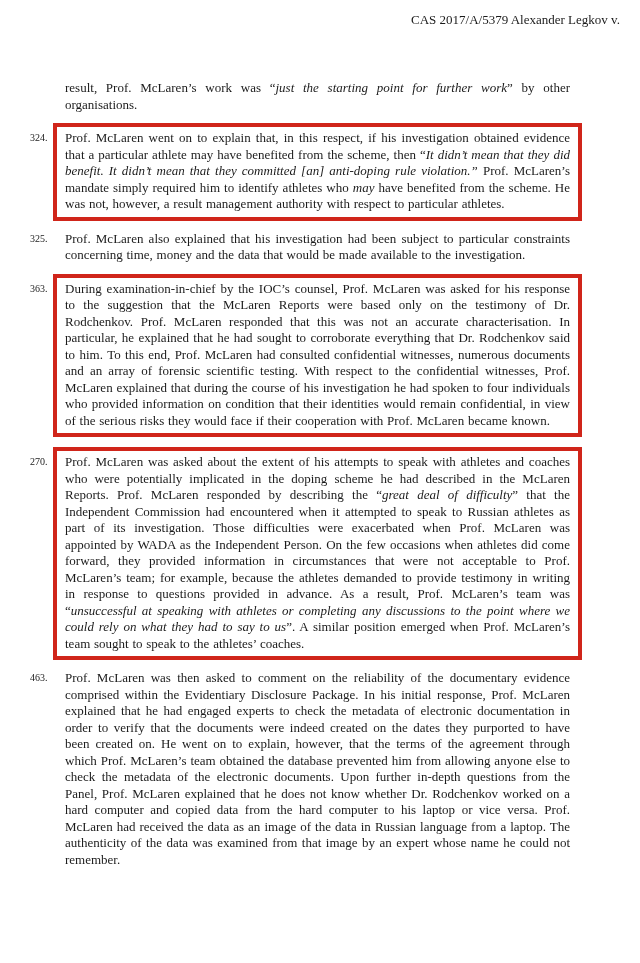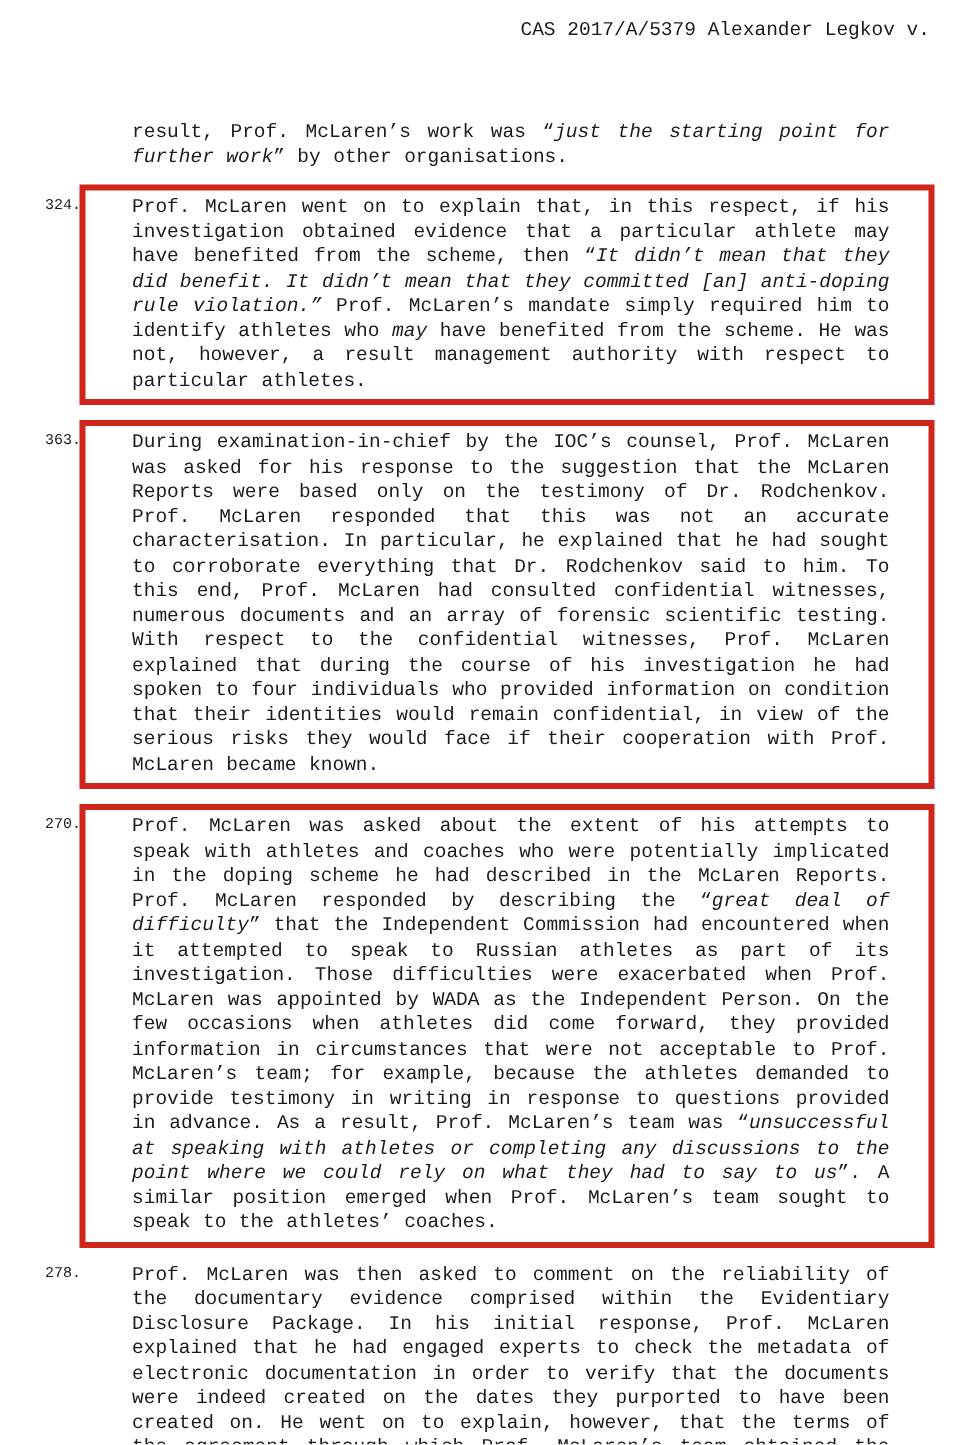--- a/index.html
+++ b/index.html
@@ -2,21 +2,21 @@
 <html style="--red: #d0251a; --ink: #1b1b1b; --paper: #ffffff;"><head>
 <meta charset="utf-8">
 <style>
   :root { --red: #d0251a; --ink: #1b1b1b; --paper: #ffffff; }
   html, body { margin: 0; padding: 0; background: #ffffff; }
   .page {
     position: relative;
     width: 640px; height: 963px;
     background: var(--paper);
     overflow: hidden;
-    font-family: Liberation Mono, monospace;
+    font-family: Liberation Serif, serif;
     color: var(--ink);
   }
   .header {
     position: absolute;
     top: 11px; right: 20px;
     text-align: right;
     font-size: 13px;
     line-height: 17px;
   }
   .content {
@@ -35,25 +35,24 @@
     font-size: 10px;
     line-height: 16.5px;
   }
   .num.boxed { padding-top: 7px; }
   .body {
     width: 505px;
     text-align: justify;
     font-size: 13px;
     line-height: 16.5px;
     word-spacing: 0.5px;
-    margin-left: 23px;
   }
   .red-box {
     border: 4px solid var(--red);
-    padding: 3px 26px 4px 8px;
+    padding: 3px 8px 4px 8px;
     margin-left: -12px;
     background: transparent;
   }
   .it { font-style: italic; }
 </style>
 </head>
 <body>
 
 <div class="page">
   <div class="header">
@@ -64,29 +63,33 @@
         <div class="num"></div>
         <div class="body"><span>result, Prof. McLaren’s work was “</span><span class="it">just the starting point for further work</span><span>” by other organisations.</span></div>
       </div>
       <div class="row">
         <div class="num boxed">324.</div>
         <div class="red-box">
           <div class="body"><span>Prof. McLaren went on to explain that, in this respect, if his investigation obtained evidence that a particular athlete may have benefited from the scheme, then “</span><span class="it">It didn’t mean that they did benefit. It didn’t mean that they committed [an] anti-doping rule violation.”</span><span> Prof. McLaren’s mandate simply required him to identify athletes who </span><span class="it">may</span><span> have benefited from the scheme. He was not, however, a result management authority with respect to particular athletes.</span></div>
         </div>
       </div>
       <div class="row">
+        <div class="num">325.</div>
+        <div class="body"><span>Prof. McLaren also explained that his investigation had been subject to particular constraints concerning time, money and the data that would be made available to the investigation.</span></div>
+      </div>
+      <div class="row">
         <div class="num boxed">363.</div>
         <div class="red-box">
           <div class="body"><span>During examination-in-chief by the IOC’s counsel, Prof. McLaren was asked for his response to the suggestion that the McLaren Reports were based only on the testimony of Dr. Rodchenkov. Prof. McLaren responded that this was not an accurate characterisation. In particular, he explained that he had sought to corroborate everything that Dr. Rodchenkov said to him. To this end, Prof. McLaren had consulted confidential witnesses, numerous documents and an array of forensic scientific testing.  With respect to the confidential witnesses, Prof. McLaren explained that during the course of his investigation he had spoken to four individuals who provided information on condition that their identities would remain confidential, in view of the serious risks they would face if their cooperation with Prof. McLaren became known.</span></div>
         </div>
       </div>
       <div class="row">
         <div class="num boxed">270.</div>
         <div class="red-box">
           <div class="body"><span>Prof. McLaren was asked about the extent of his attempts to speak with athletes and coaches who were potentially implicated in the doping scheme he had described in the McLaren Reports. Prof. McLaren responded by describing the “</span><span class="it">great deal of difficulty</span><span>” that the Independent Commission had encountered when it attempted to speak to Russian athletes as part of its investigation. Those difficulties were exacerbated when Prof. McLaren was appointed by WADA as the Independent Person.  On the few occasions when athletes did come forward, they provided information in circumstances that were not acceptable to Prof. McLaren’s team; for example, because the athletes demanded to provide testimony in writing in response to questions provided in advance. As a result, Prof. McLaren’s team was “</span><span class="it">unsuccessful at speaking with athletes or completing any discussions to the point where we could rely on what they had to say to us</span><span>”. A similar position emerged when Prof. McLaren’s team sought to speak to the athletes’ coaches.</span></div>
         </div>
       </div>
       <div class="row">
-        <div class="num">278.</div>
+        <div class="num">463.</div>
         <div class="body"><span>Prof. McLaren was then asked to comment on the reliability of the documentary evidence comprised within the Evidentiary Disclosure Package. In his initial response, Prof. McLaren explained that he had engaged experts to check the metadata of electronic documentation in order to verify that the documents were indeed created on the dates they purported to have been created on. He went on to explain, however, that the terms of the agreement through which Prof. McLaren’s team obtained the database prevented him from allowing anyone else to check the metadata of the electronic documents. Upon further in-depth questions from the Panel, Prof. McLaren explained that he does not know whether Dr. Rodchenkov worked on a hard computer and copied data from the hard computer to his laptop or vice versa. Prof. McLaren had received the data as an image of the data in Russian language from a laptop. The authenticity of the data was examined from that image by an expert whose name he could not remember.</span></div>
       </div>
     </div>
 </div>
 
 </body></html>

